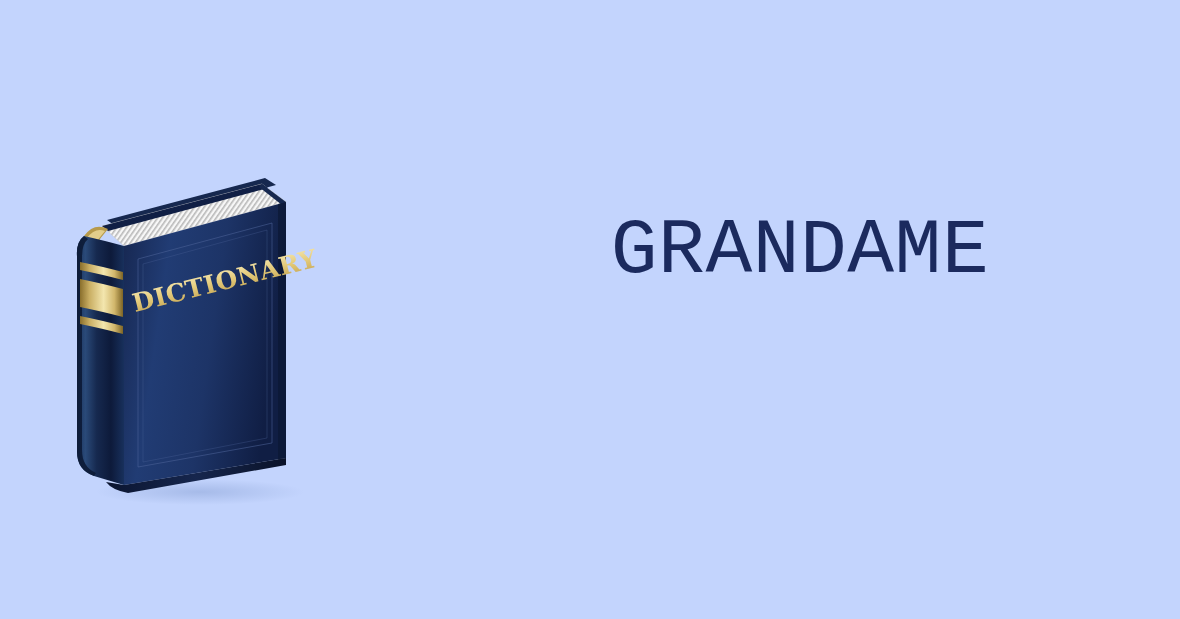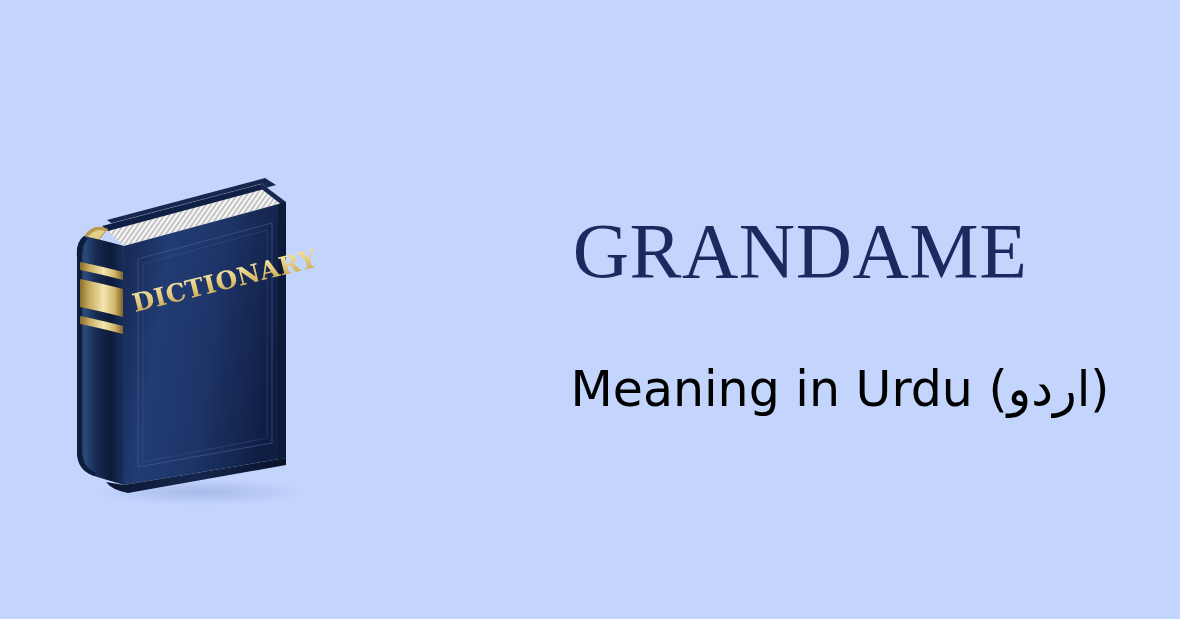--- a/index.html
+++ b/index.html
@@ -48,21 +48,21 @@
     top: 200px;
     width: 680px;
     height: 250px;
   }
   #headword {
     position: absolute;
     left: 0;
     top: 12px;
     width: 600px;
     text-align: center;
-    font-family: Liberation Serif, serif;
+    font-family: Liberation Mono, monospace;
     font-size: 78px;
     font-weight: 400;
     line-height: 1;
     letter-spacing: 0.5px;
     color: #1b2a5e;
     white-space: nowrap;
   }
   #subtitle-line {
     position: absolute;
     left: 0;
@@ -167,18 +167,15 @@
 
       <text id="dictionary-word" x="85" y="172" transform="rotate(-14 85 172)">DICTIONARY</text>
 
       <path d="M 74 345 L 236 318 L 236 325 L 78 353 Q 62 350 56 342 Z" fill="url(#bottomGrad)"></path>
     </svg>
   </div>
 
   <div id="text-block">
     <div id="headword">GRANDAME</div>
 
-    <div id="subtitle-line">
-      <span>Meaning in Urdu </span><span id="subtitle-urdu">(اردو)</span>
-    </div>
   </div>
 
 </div>
 
 </body></html>

